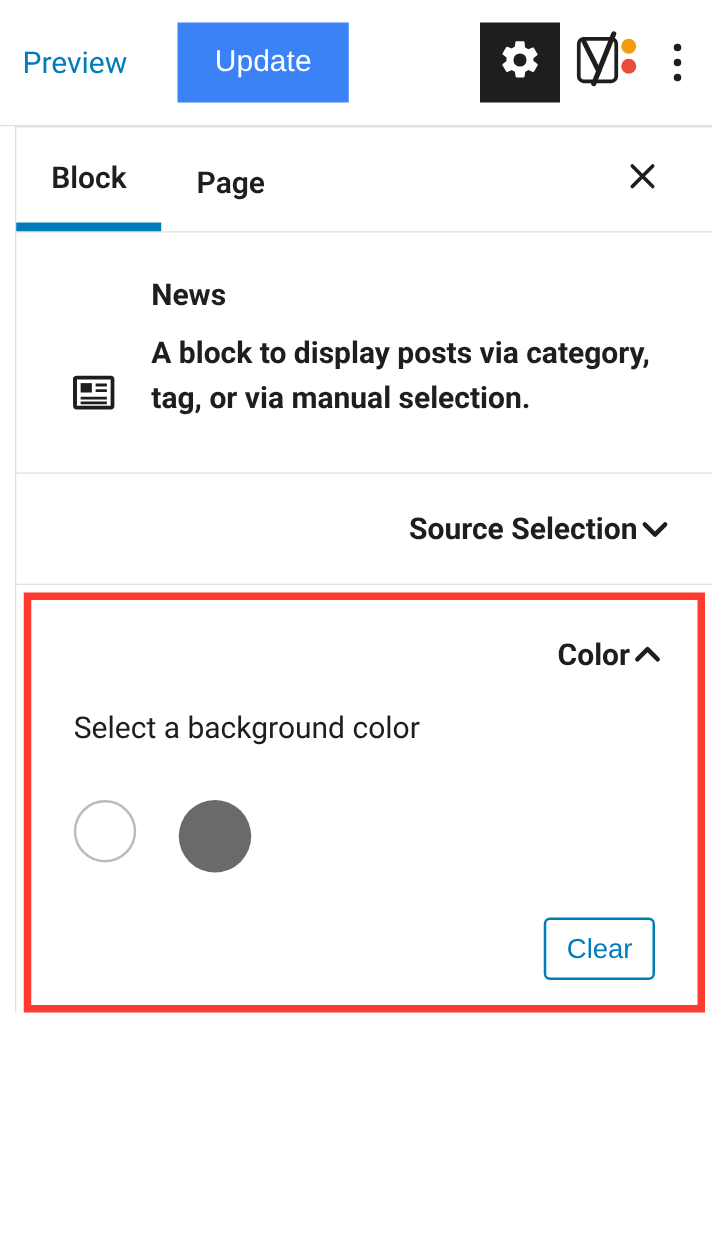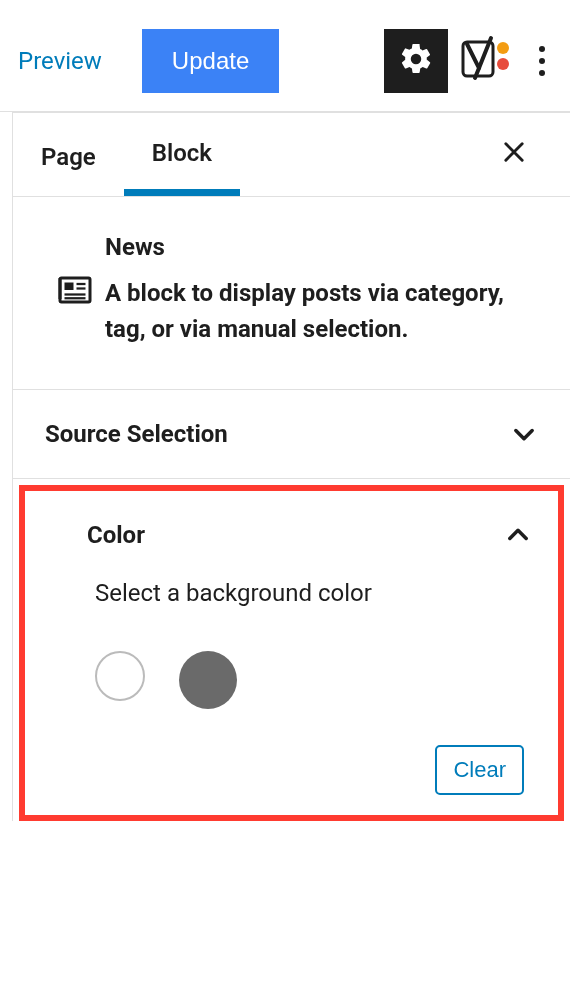--- a/index.html
+++ b/index.html
@@ -6,21 +6,21 @@
     body {
       font-family: -apple-system, BlinkMacSystemFont, "Segoe UI", Roboto, sans-serif;
       background: #fff;
       width: 570px;
       height: 994px;
       color: #1e1e1e;
     }
     .top-bar {
       display: flex;
       align-items: center;
-      padding: 29px 10px 18px 8px;
+      padding: 18px 10px 18px 8px;
       border-bottom: 1px solid #e0e0e0;
       gap: 10px;
     }
     .preview-link {
       color: #007cba;
       font-size: 24px;
       font-weight: 400;
       padding: 0 10px;
       cursor: pointer;
     }
@@ -93,24 +93,24 @@
       font-size: 32px;
       padding: 12px;
       cursor: pointer;
       display: flex;
       align-items: center;
       justify-content: center;
       margin-right: 18px;
     }
     .block-info {
       display: flex;
-      gap: 12px;
+      gap: 28px;
       padding: 36px 32px 42px 44px;
       border-bottom: 1px solid #e0e0e0;
-      align-items: center;
+      align-items: flex-end;
     }
     .block-icon {
       flex-shrink: 0;
       margin-top: 4px;
     }
     .block-title {
       font-size: 24px;
       font-weight: 700;
       margin-bottom: 14px;
     }
@@ -119,37 +119,36 @@
       line-height: 1.5;
       color: #1e1e1e;
       font-weight: 700;
     }
     .panel {
       border-bottom: 1px solid #e0e0e0;
     }
     .panel-header {
       display: flex;
       align-items: center;
-      justify-content: space-between;
+      justify-content: flex-end;
       padding: 30px 32px;
       cursor: pointer;
     }
     .panel-title {
       font-size: 24px;
       font-weight: 700;
     }
     .chevron {
       display: flex;
       align-items: center;
     }
     .highlight-box {
       border: 6px solid #ff3b30;
       margin: 6px 6px 4px 6px;
       padding-bottom: 4px;
-      padding-left: 36px;
     }
     .color-panel .panel-header {
       padding: 30px 26px 20px 26px;
     }
     .panel-body {
       padding: 10px 28px 10px 34px;
     }
     .select-label {
       font-size: 24px;
       margin-bottom: 44px;
@@ -223,22 +222,22 @@
   <div class="more-btn">
     <span></span>
     <span></span>
     <span></span>
   </div>
 </div>
 
 <div class="sidebar">
 
   <div class="tabs">
+    <div class="tab active">Block</div>
     <div class="tab">Page</div>
-    <div class="tab active">Block</div>
     <div class="close-btn">
       <span>
         <svg width="28" height="28" viewBox="0 0 24 24" stroke="#1e1e1e" stroke-width="2.5" fill="none" stroke-linecap="round">
             <path d="M5 5 L19 19 M19 5 L5 19"></path>
           </svg>
       </span>
     </div>
   </div>
 
   <div class="block-info">

